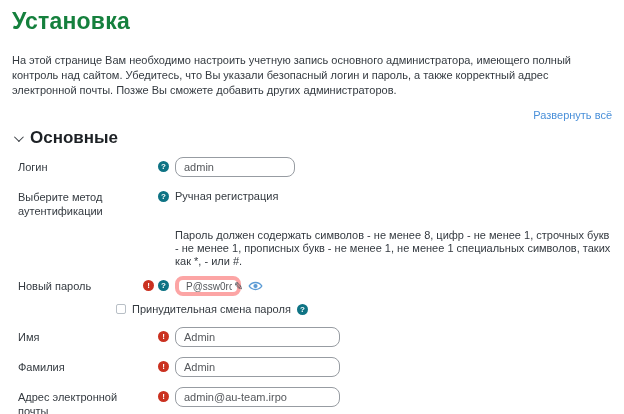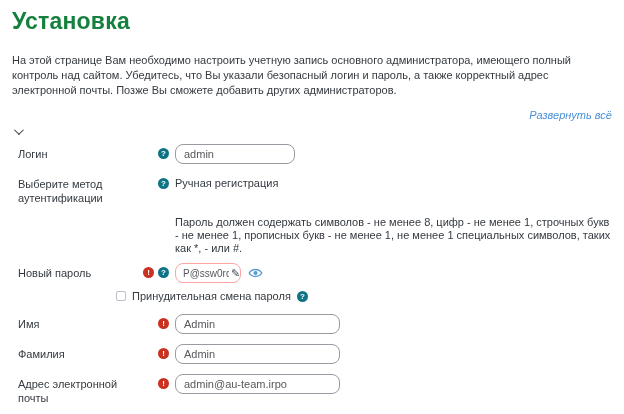--- a/index.html
+++ b/index.html
@@ -29,21 +29,20 @@
 
   .expand-row {
     margin-top: 11px;
     text-align: right;
     font-size: 11px;
   }
   .expand-link {
     color: #4a90d9;
     text-decoration: none;
     cursor: pointer;
-    font-style: italic;
   }
 
   .section-header {
     margin-top: 7px;
     display: flex;
     align-items: center;
     gap: 9px;
     cursor: pointer;
   }
   .chevron-down {
@@ -113,21 +112,21 @@
   .policy-text {
     font-size: 11px;
     line-height: 13px;
     color: #343a40;
     max-width: 456px;
     padding-top: 1px;
   }
 
   .pw-box {
     width: 66px; height: 20px;
-    border: 1px solid #fca5a5;
+    border: 4px solid #fca5a5;
     border-radius: 8px;
     display: flex;
     align-items: center;
     padding: 0 5px 0 7px;
     gap: 2px;
     background: #fff;
   }
   .pw-input {
     border: none; outline: none;
     width: 46px;
@@ -160,20 +159,21 @@
   <h1 class="page-title">Установка</h1>
 
   <p class="intro">На этой странице Вам необходимо настроить учетную запись основного администратора, имеющего полный контроль над сайтом. Убедитесь, что Вы указали безопасный логин и пароль, а также корректный адрес электронной почты. Позже Вы сможете добавить других администраторов.</p>
 
   <div class="expand-row">
     <a class="expand-link">Развернуть всё</a>
   </div>
 
   <div class="section-header">
     <span class="chevron-down"></span>
+    <span class="section-title">Основные</span>
   </div>
 
   <div class="form">
 
     <div class="form-row">
       <div class="col-label">Логин</div>
       <div class="col-icons">
         <span class="badge badge-help">?</span>
       </div>
       <div class="col-control">

